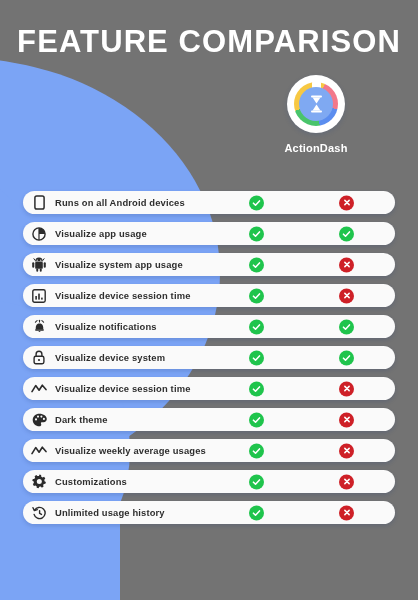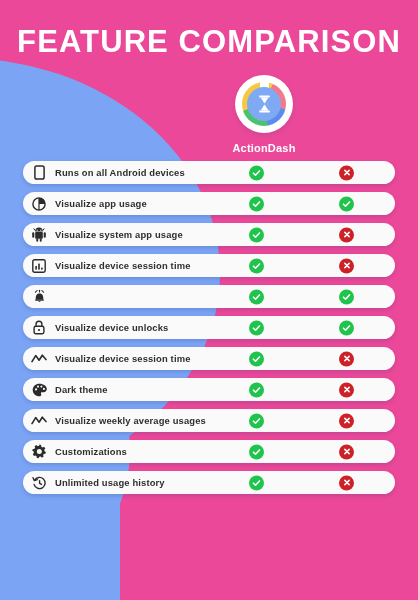--- a/index.html
+++ b/index.html
@@ -7,21 +7,21 @@
   body{
     font-family:"Liberation Sans", sans-serif;
     background:#5B8DEF;
     overflow:hidden;
     position:relative;
   }
   #poster{
     position:relative;
     width:418px;
     height:600px;
-    background:#ec4899;
+    background:#737373;
     overflow:hidden;
   }
   
   .blob{ position:absolute; border-radius:50%; background:#7BA4F5; pointer-events:none; }
   .blob-a{ width:520px; height:430px; left:-300px; top:58px; }
   .blob-b{ width:430px; height:620px; left:-320px; top:150px; }
   .blob-c{ position:absolute; left:0; top:330px; width:120px; height:270px; background:#7BA4F5; }
   .blob-d{ width:300px; height:300px; left:-170px; top:300px; background:#7BA4F5; }
 
   .title{
@@ -31,21 +31,21 @@
     font-size:31px;
     font-weight:bold;
     letter-spacing:1.1px;
     line-height:38px;
     white-space:nowrap;
   }
 
   
   .apps{
     position:absolute; top:75px; left:218px; width:196px;
-    display:flex; justify-content:space-between;
+    display:flex; justify-content:center;
   }
   .app{ width:92px; display:flex; flex-direction:column; align-items:center; }
   .app-badge{
     width:58px; height:58px; border-radius:50%;
     background:#FFFFFF;
     display:flex; align-items:center; justify-content:center;
     box-shadow:0 2px 5px rgba(40,70,140,.18);
   }
   .app-name{
     margin-top:9px;
@@ -84,21 +84,21 @@
   .dw-heart{ position:absolute; left:2px; top:14px; width:38px; height:29px; }
   .dw-lobe{ position:absolute; width:20px; height:20px; border-radius:50%; background:#86C98C; }
   .dw-lobe.l{ left:0; top:0; }
   .dw-lobe.r{ right:0; top:0; }
   .dw-dia{
     position:absolute; left:9px; top:2px; width:21px; height:21px;
     background:#35A247; transform:rotate(45deg);
   }
 
   
-  .rows{ position:absolute; left:23px; top:161px; width:372px; }
+  .rows{ position:absolute; left:23px; top:191px; width:372px; }
   .row{
     position:relative;
     height:23px;
     margin-bottom:8px;
     background:#FAFAFA;
     border-radius:12px;
     box-shadow:0 2px 4px rgba(35,60,120,.20);
     display:flex; align-items:center;
   }
   .row-icon{
@@ -253,41 +253,42 @@
       <span class="row-icon">
         <svg width="15" height="15" viewBox="0 0 15 15">
           <path d="M3.7 10.4 C3.7 7 4.2 4.6 7.5 4.6 C10.8 4.6 11.3 7 11.3 10.4 Z" fill="#2B2B2B"></path>
           <rect x="3.1" y="10.3" width="8.8" height="1.4" rx="0.7" fill="#2B2B2B"></rect>
           <path d="M6.3 12.1 A1.3 1.3 0 0 0 8.7 12.1 Z" fill="#2B2B2B"></path>
           <path d="M3.4 3.2 A5.2 5.2 0 0 1 5.1 1.6" stroke="#2B2B2B" stroke-width="1.1" fill="none" stroke-linecap="round"></path>
           <path d="M11.6 3.2 A5.2 5.2 0 0 0 9.9 1.6" stroke="#2B2B2B" stroke-width="1.1" fill="none" stroke-linecap="round"></path>
           <path d="M7.5 2.9 V1.2" stroke="#2B2B2B" stroke-width="1.1" stroke-linecap="round"></path>
         </svg>
       </span>
+      <span class="row-label">Visualize notifications</span>
       <span class="mark col1 yes">
         <svg width="9" height="9" viewBox="0 0 10 10">
             <path d="M1.6 5.2 L3.9 7.4 L8.3 2.7" fill="none" stroke="#fff" stroke-width="1.7" stroke-linecap="round" stroke-linejoin="round"></path>
           </svg>
       </span>
       <span class="mark col2 yes">
         <svg width="9" height="9" viewBox="0 0 10 10">
             <path d="M1.6 5.2 L3.9 7.4 L8.3 2.7" fill="none" stroke="#fff" stroke-width="1.7" stroke-linecap="round" stroke-linejoin="round"></path>
           </svg>
       </span>
     </div>
 
     <div class="row">
       <span class="row-icon">
         <svg width="12" height="15" viewBox="0 0 12 15">
           <path d="M3.1 6.3 V4.2 A2.9 2.9 0 0 1 8.9 4.2 V6.3" fill="none" stroke="#2B2B2B" stroke-width="1.4"></path>
           <rect x="1.1" y="6.3" width="9.8" height="7.5" rx="1.7" fill="none" stroke="#2B2B2B" stroke-width="1.4"></rect>
           <circle cx="6" cy="10" r="1.1" fill="#2B2B2B"></circle>
         </svg>
       </span>
-      <span class="row-label">Visualize device unlocks</span>
+      <span class="row-label">Visualize device system</span>
       <span class="mark col1 yes">
         <svg width="9" height="9" viewBox="0 0 10 10">
             <path d="M1.6 5.2 L3.9 7.4 L8.3 2.7" fill="none" stroke="#fff" stroke-width="1.7" stroke-linecap="round" stroke-linejoin="round"></path>
           </svg>
       </span>
       <span class="mark col2 yes">
         <svg width="9" height="9" viewBox="0 0 10 10">
             <path d="M1.6 5.2 L3.9 7.4 L8.3 2.7" fill="none" stroke="#fff" stroke-width="1.7" stroke-linecap="round" stroke-linejoin="round"></path>
           </svg>
       </span>

